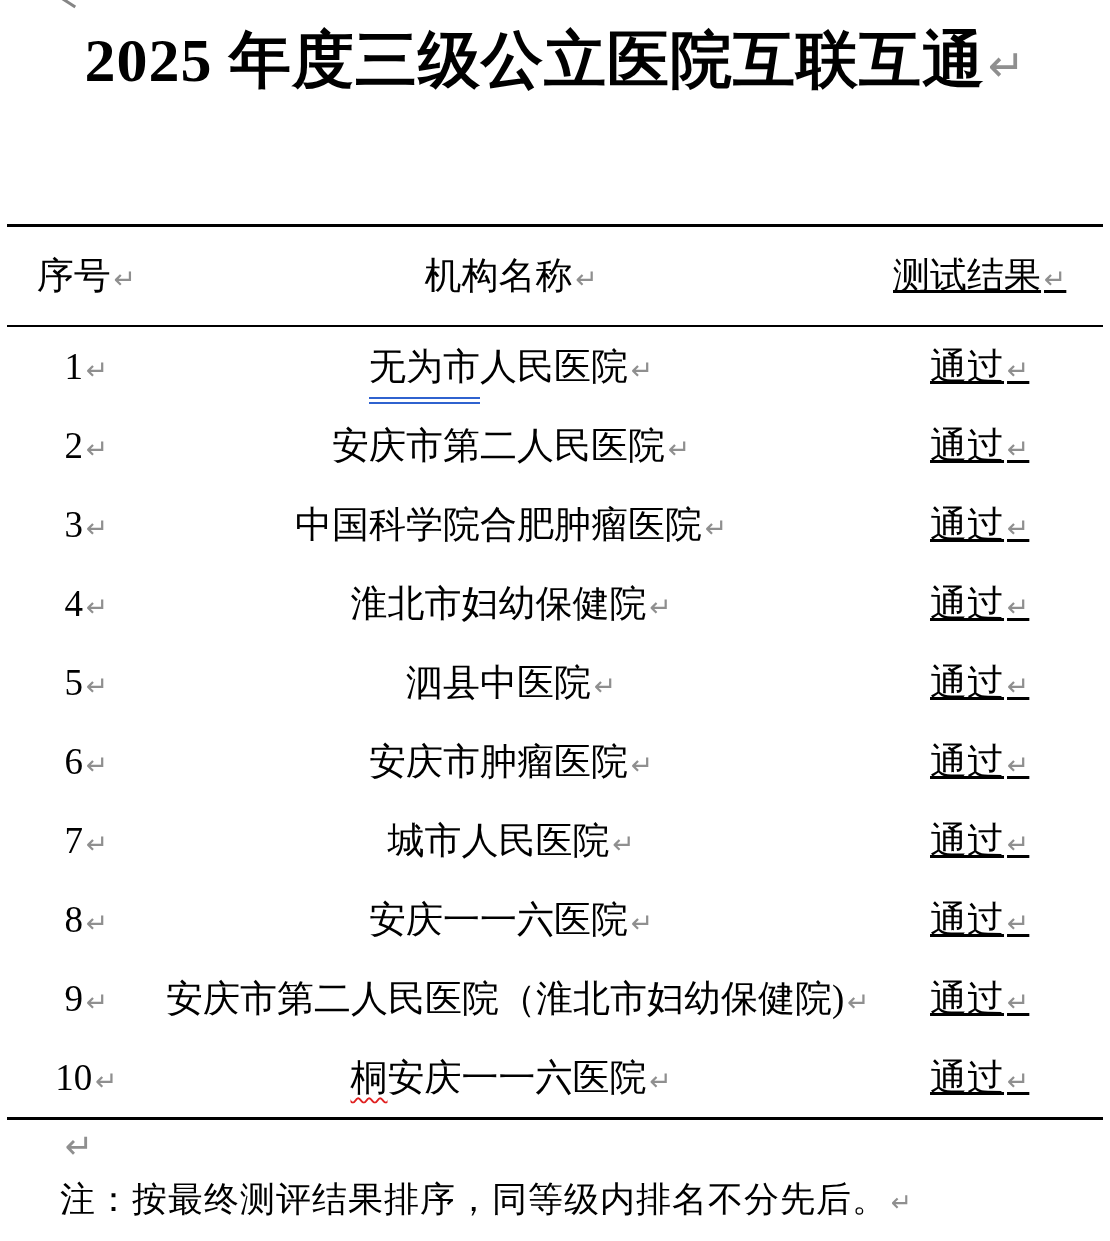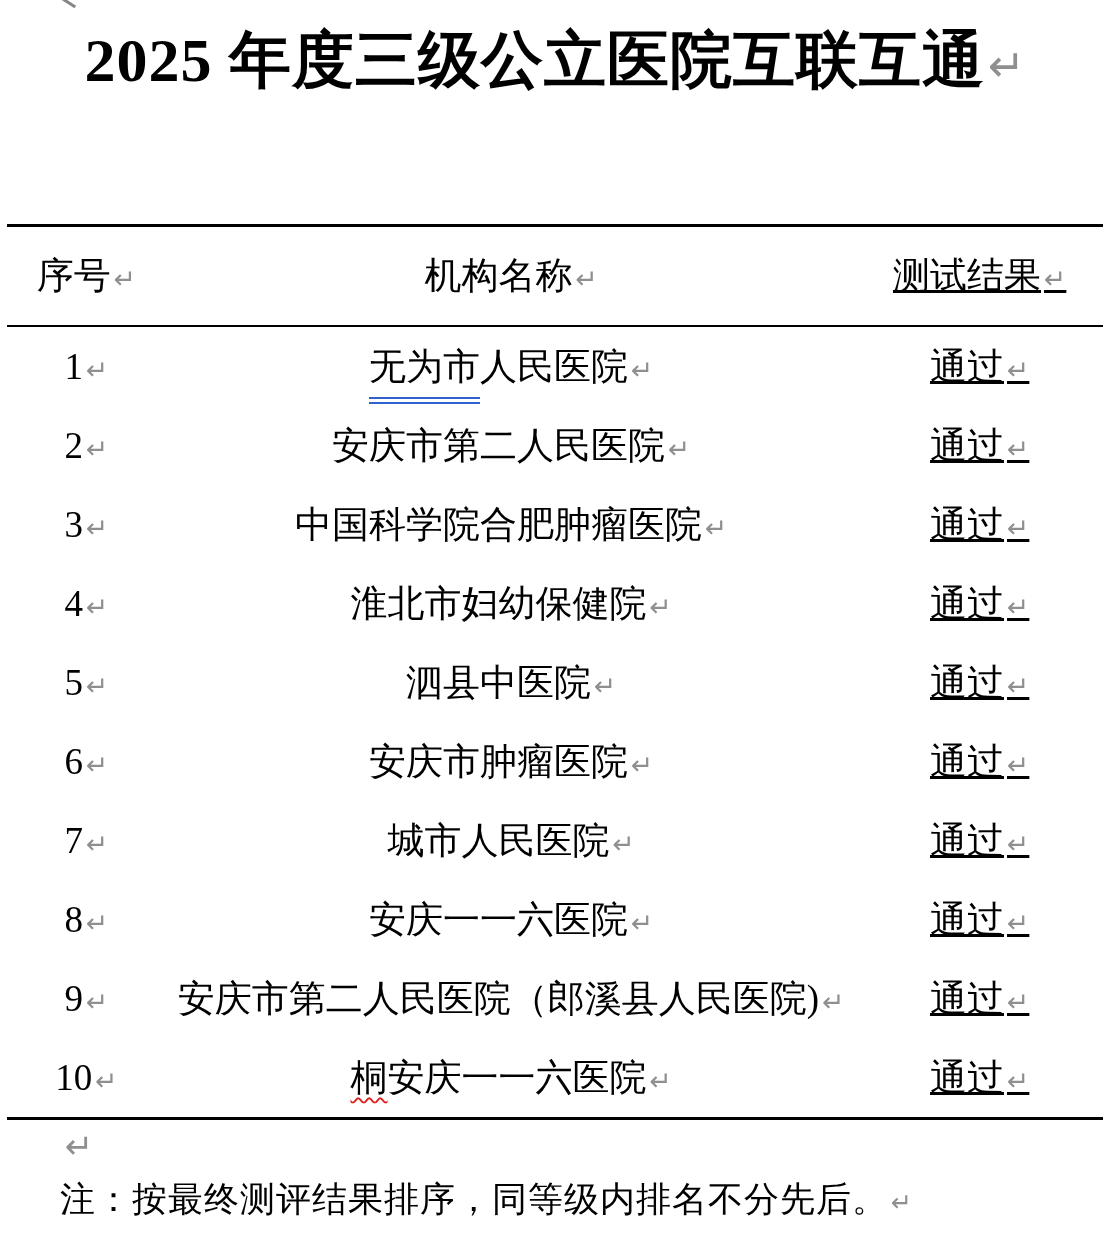--- a/index.html
+++ b/index.html
@@ -131,21 +131,21 @@
   </div>
 
   <div class="t-row">
     <div class="c1"><span class="no-text">8</span><span class="pilcrow">↵</span></div>
     <div class="c2"><span class="name-text"><span>安庆一一六医院</span></span><span class="pilcrow">↵</span></div>
     <div class="c3"><span class="result-text">通过</span><span class="pilcrow">↵</span></div>
   </div>
 
   <div class="t-row">
     <div class="c1"><span class="no-text">9</span><span class="pilcrow">↵</span></div>
-    <div class="c2"><span class="name-text"><span>安庆市第二人民医院（郎溪县人民医院)</span></span><span class="pilcrow">↵</span></div>
+    <div class="c2"><span class="name-text"><span>安庆市第二人民医院（淮北市妇幼保健院)</span></span><span class="pilcrow">↵</span></div>
     <div class="c3"><span class="result-text">通过</span><span class="pilcrow">↵</span></div>
   </div>
 
   <div class="t-row">
     <div class="c1"><span class="no-text">10</span><span class="pilcrow">↵</span></div>
     <div class="c2"><span class="name-text"><span class="spell-underline">桐</span><span>安庆一一六医院</span></span><span class="pilcrow">↵</span></div>
     <div class="c3"><span class="result-text">通过</span><span class="pilcrow">↵</span></div>
   </div>
 </div>
 </div>

